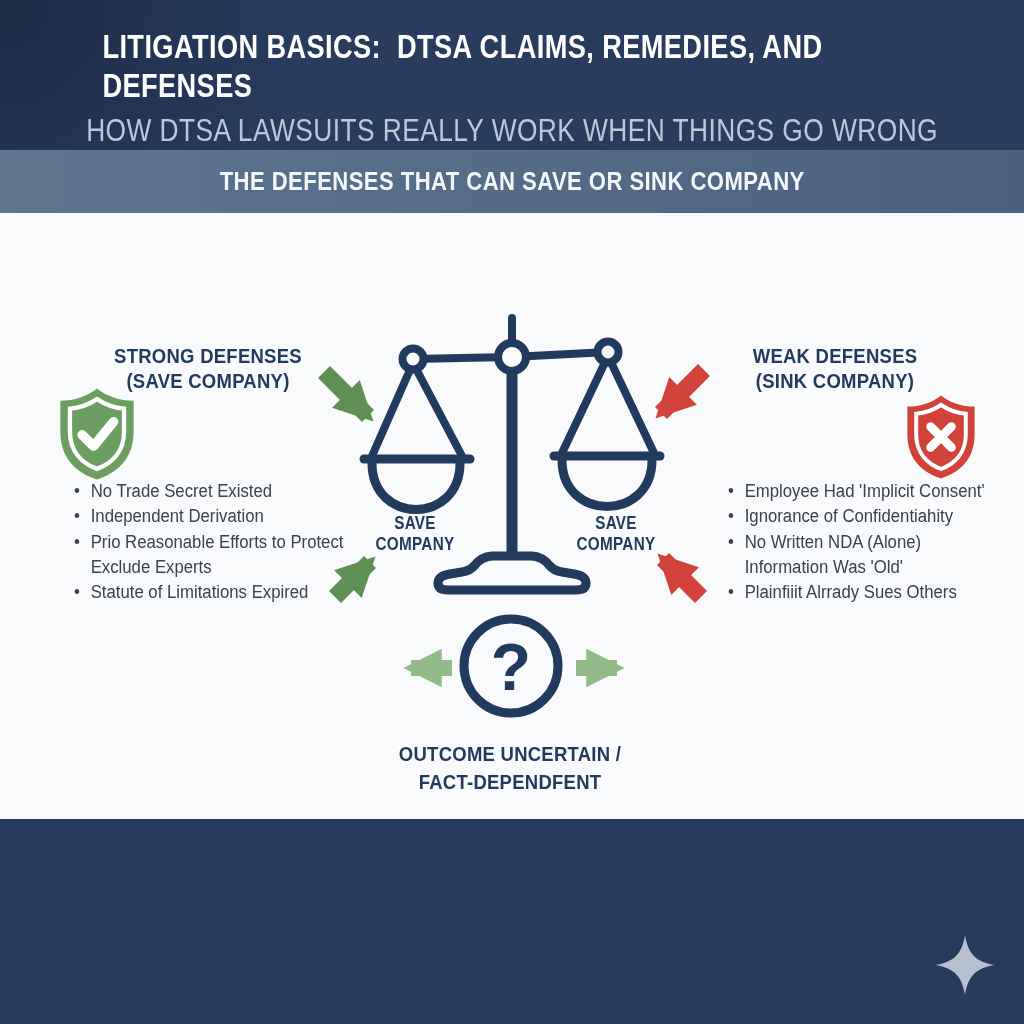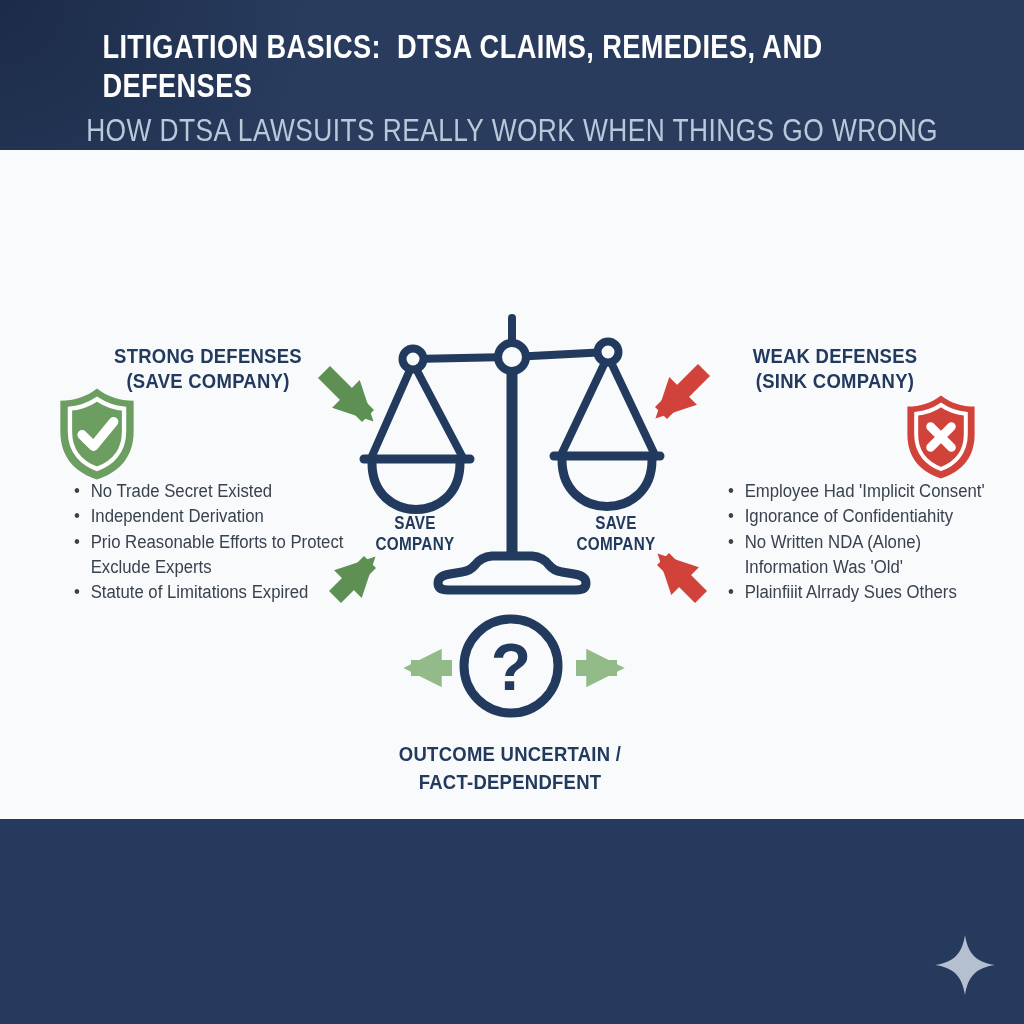--- a/index.html
+++ b/index.html
@@ -80,20 +80,23 @@
 
 <div class="canvas">
 
   <header class="hdr">
     <div class="hdr-inner">
       <div class="title">LITIGATION BASICS:  DTSA CLAIMS, REMEDIES, AND DEFENSES</div>
       <div class="subtitle">HOW DTSA LAWSUITS REALLY WORK WHEN THINGS GO WRONG</div>
     </div>
   </header>
 
+  <div class="band">
+    <div class="band-title">THE DEFENSES THAT CAN SAVE OR SINK COMPANY</div>
+  </div>
 
   <main class="content">
 
     <svg class="illus" viewBox="0 213 1024 606" xmlns="http://www.w3.org/2000/svg">
       <defs>
         <marker id="mGreenDark" viewBox="0 0 10 10" refX="8" refY="5" markerWidth="2.3" markerHeight="2.3" orient="auto-start-reverse">
           <path d="M0,0 L10,5 L0,10 Z" style="fill:var(--green-strong)"></path>
         </marker>
         <marker id="mGreenSoft" viewBox="0 0 10 10" refX="8" refY="5" markerWidth="2.4" markerHeight="2.4" orient="auto-start-reverse">
           <path d="M0,0 L10,5 L0,10 Z" style="fill:var(--green-soft)"></path>

